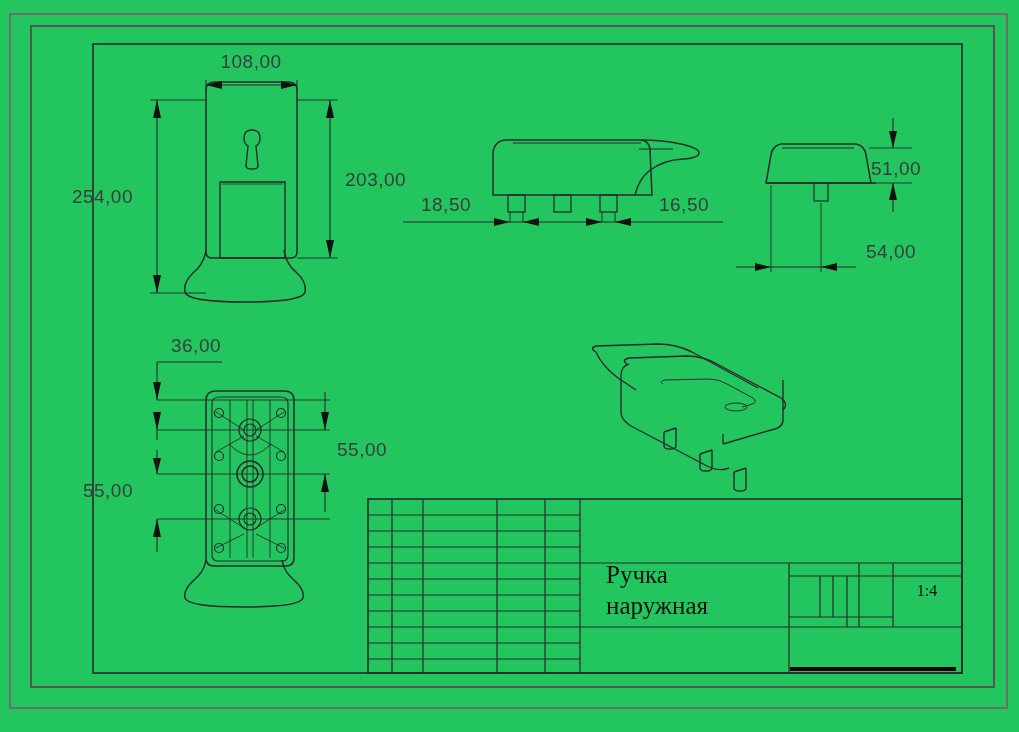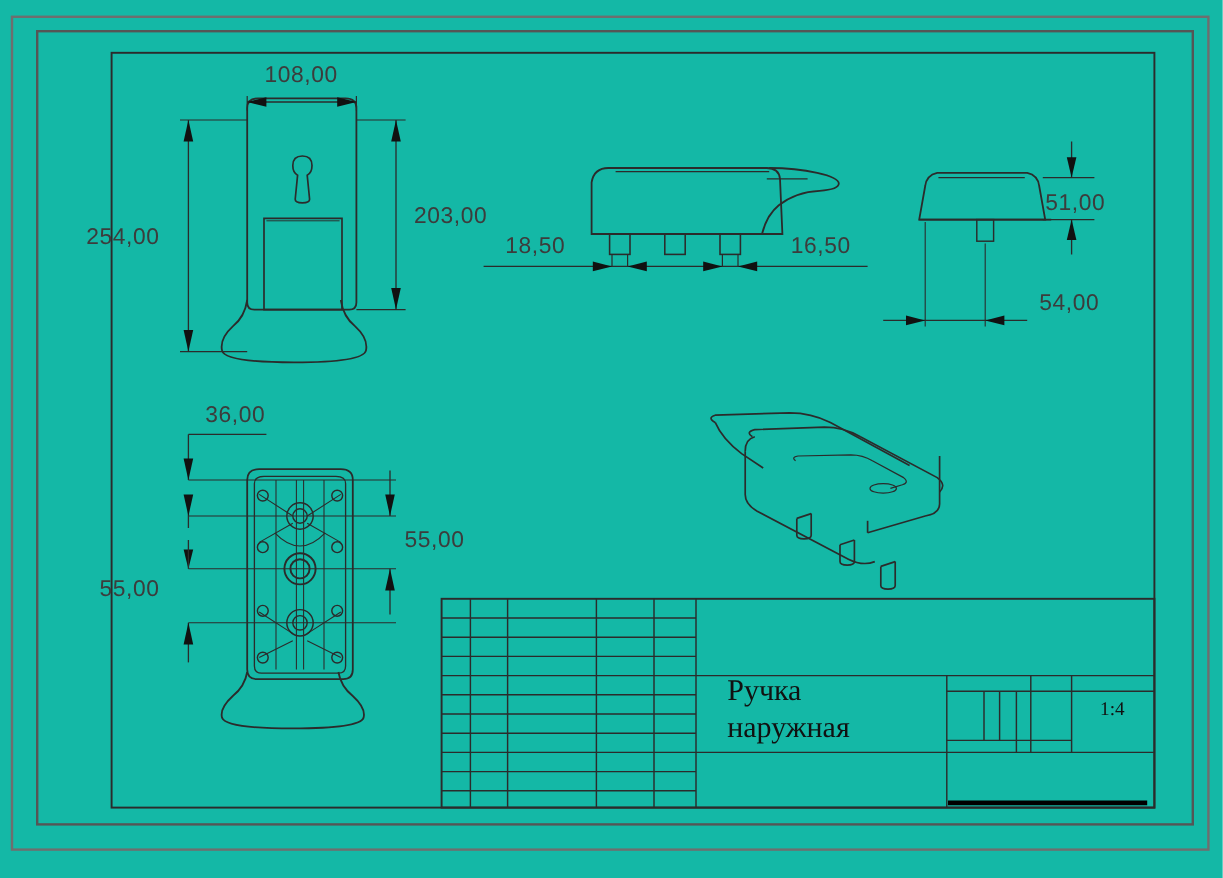--- a/index.html
+++ b/index.html
@@ -1,18 +1,18 @@
 <!DOCTYPE html>
 <html><head>
 <meta charset="utf-8">
 <style>
   html,body{margin:0;padding:0;background:#ffffff;}
   body{width:1019px;height:732px;overflow:hidden;
        font-family:"Liberation Sans",sans-serif;}
-  #sheet{position:relative;width:1019px;height:732px;background:#14b8a6;}
+  #sheet{position:relative;width:1019px;height:732px;background:#22c55e;}
   #sheet svg{position:absolute;left:0;top:0;}
   .dimtext{font-family:"Liberation Sans",sans-serif;font-size:19px;fill:#3c3c3c;
            letter-spacing:0.5px;}
   .titletext{font-family:"Liberation Serif",serif;font-size:25px;fill:#111;}
   .scaletext{font-family:"Liberation Serif",serif;font-size:16px;fill:#111;}
 </style>
 </head>
 <body>
 
 <div id="sheet">

